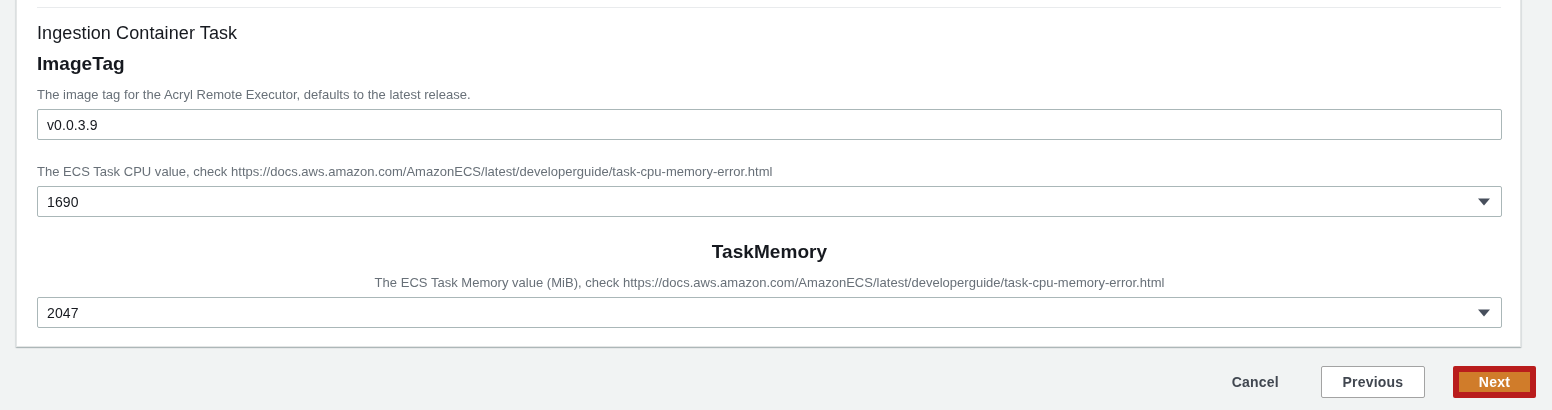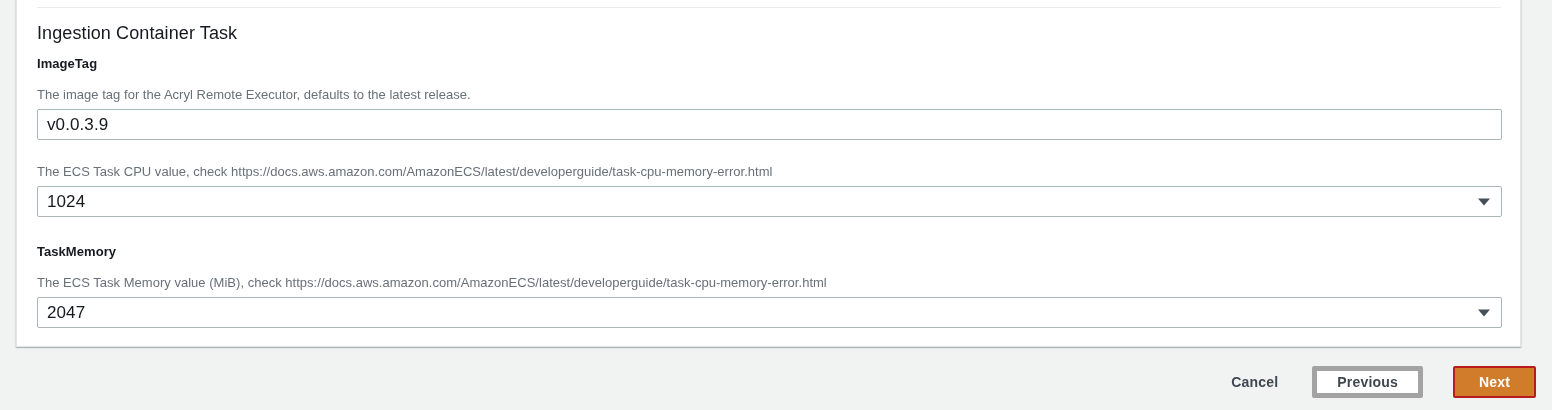--- a/index.html
+++ b/index.html
@@ -61,21 +61,21 @@
     line-height: 22px;
     font-weight: 400;
     color: #16191f;
     letter-spacing: 0.1px;
   }
 
   
   .field { position: absolute; left: 0px; width: 1465px; }
 
   .field-label {
-    font-size: 13px;
+    font-size: 19px;
     line-height: 17px;
     font-weight: 700;
     color: #16191f;
     letter-spacing: 0.05px;
   }
 
   .field-desc {
     margin-top: 15px;
     font-size: 13px;
     line-height: 16px;
@@ -92,50 +92,50 @@
     background: #ffffff;
     border: 1px solid #aab7b8;
     border-radius: 2px;
   }
 
   .control-value {
     position: absolute;
     left: 9px;
     top: 50%;
     transform: translateY(-50%);
-    font-size: 17px;
+    font-size: 14px;
     line-height: 18px;
     color: #16191f;
     letter-spacing: 0.1px;
   }
 
   .caret {
     position: absolute;
     right: 11px;
     top: 50%;
     transform: translateY(-50%);
     width: 0; height: 0;
     border-left: 6px solid transparent;
     border-right: 6px solid transparent;
     border-top: 7px solid #474f5c;
   }
 
   
   #field-imagetag   { top: 55px; }
   #field-taskcpu    { top: 149px; }
-  #field-taskmemory { top: 243px; }
+  #field-taskmemory { top: 243px; text-align: center; }
 
   
   .footer {
     position: absolute;
     right: 16px;
     top: 366px;
     display: flex;
     align-items: center;
-    gap: 4px;
+    gap: 12px;
   }
 
   .btn-link {
     height: 32px;
     padding: 0 16px;
     display: flex;
     align-items: center;
     justify-content: center;
     font-family: "Liberation Sans", sans-serif;
     font-size: 14px;
@@ -153,40 +153,40 @@
     padding: 0 20px;
     margin-left: 14px;
     display: flex;
     align-items: center;
     justify-content: center;
     font-family: "Liberation Sans", sans-serif;
     font-size: 14px;
     font-weight: 700;
     color: #414750;
     background: #ffffff;
-    border: 5px solid #a3a3a3;
+    border: 1px solid #a3a3a3;
     border-radius: 2px;
     cursor: pointer;
     letter-spacing: 0.2px;
   }
 
   .btn-primary {
     height: 32px;
     min-width: 83px;
     padding: 0 20px;
-    margin-left: 26px;
+    margin-left: 16px;
     display: flex;
     align-items: center;
     justify-content: center;
     font-family: "Liberation Sans", sans-serif;
     font-size: 14px;
     font-weight: 700;
     color: #ffffff;
     background: #d07c2a;
-    border: 2px solid #b91c1c;
+    border: 6px solid #b91c1c;
     border-radius: 2px;
     cursor: pointer;
     letter-spacing: 0.2px;
   }
 </style>
 </head>
 <body>
 
 <div class="page">
 
@@ -201,21 +201,21 @@
         <div class="field-label">ImageTag</div>
         <div class="field-desc">The image tag for the Acryl Remote Executor, defaults to the latest release.</div>
         <div class="control">
           <div class="control-value">v0.0.3.9</div>
         </div>
       </div>
 
       <div class="field" id="field-taskcpu">
         <div class="field-desc">The ECS Task CPU value, check https://docs.aws.amazon.com/AmazonECS/latest/developerguide/task-cpu-memory-error.html</div>
         <div class="control">
-          <div class="control-value">1024</div>
+          <div class="control-value">1690</div>
           <span class="caret"></span>
         </div>
       </div>
 
       <div class="field" id="field-taskmemory">
         <div class="field-label">TaskMemory</div>
         <div class="field-desc">The ECS Task Memory value (MiB), check https://docs.aws.amazon.com/AmazonECS/latest/developerguide/task-cpu-memory-error.html</div>
         <div class="control">
           <div class="control-value">2047</div>
           <span class="caret"></span>

